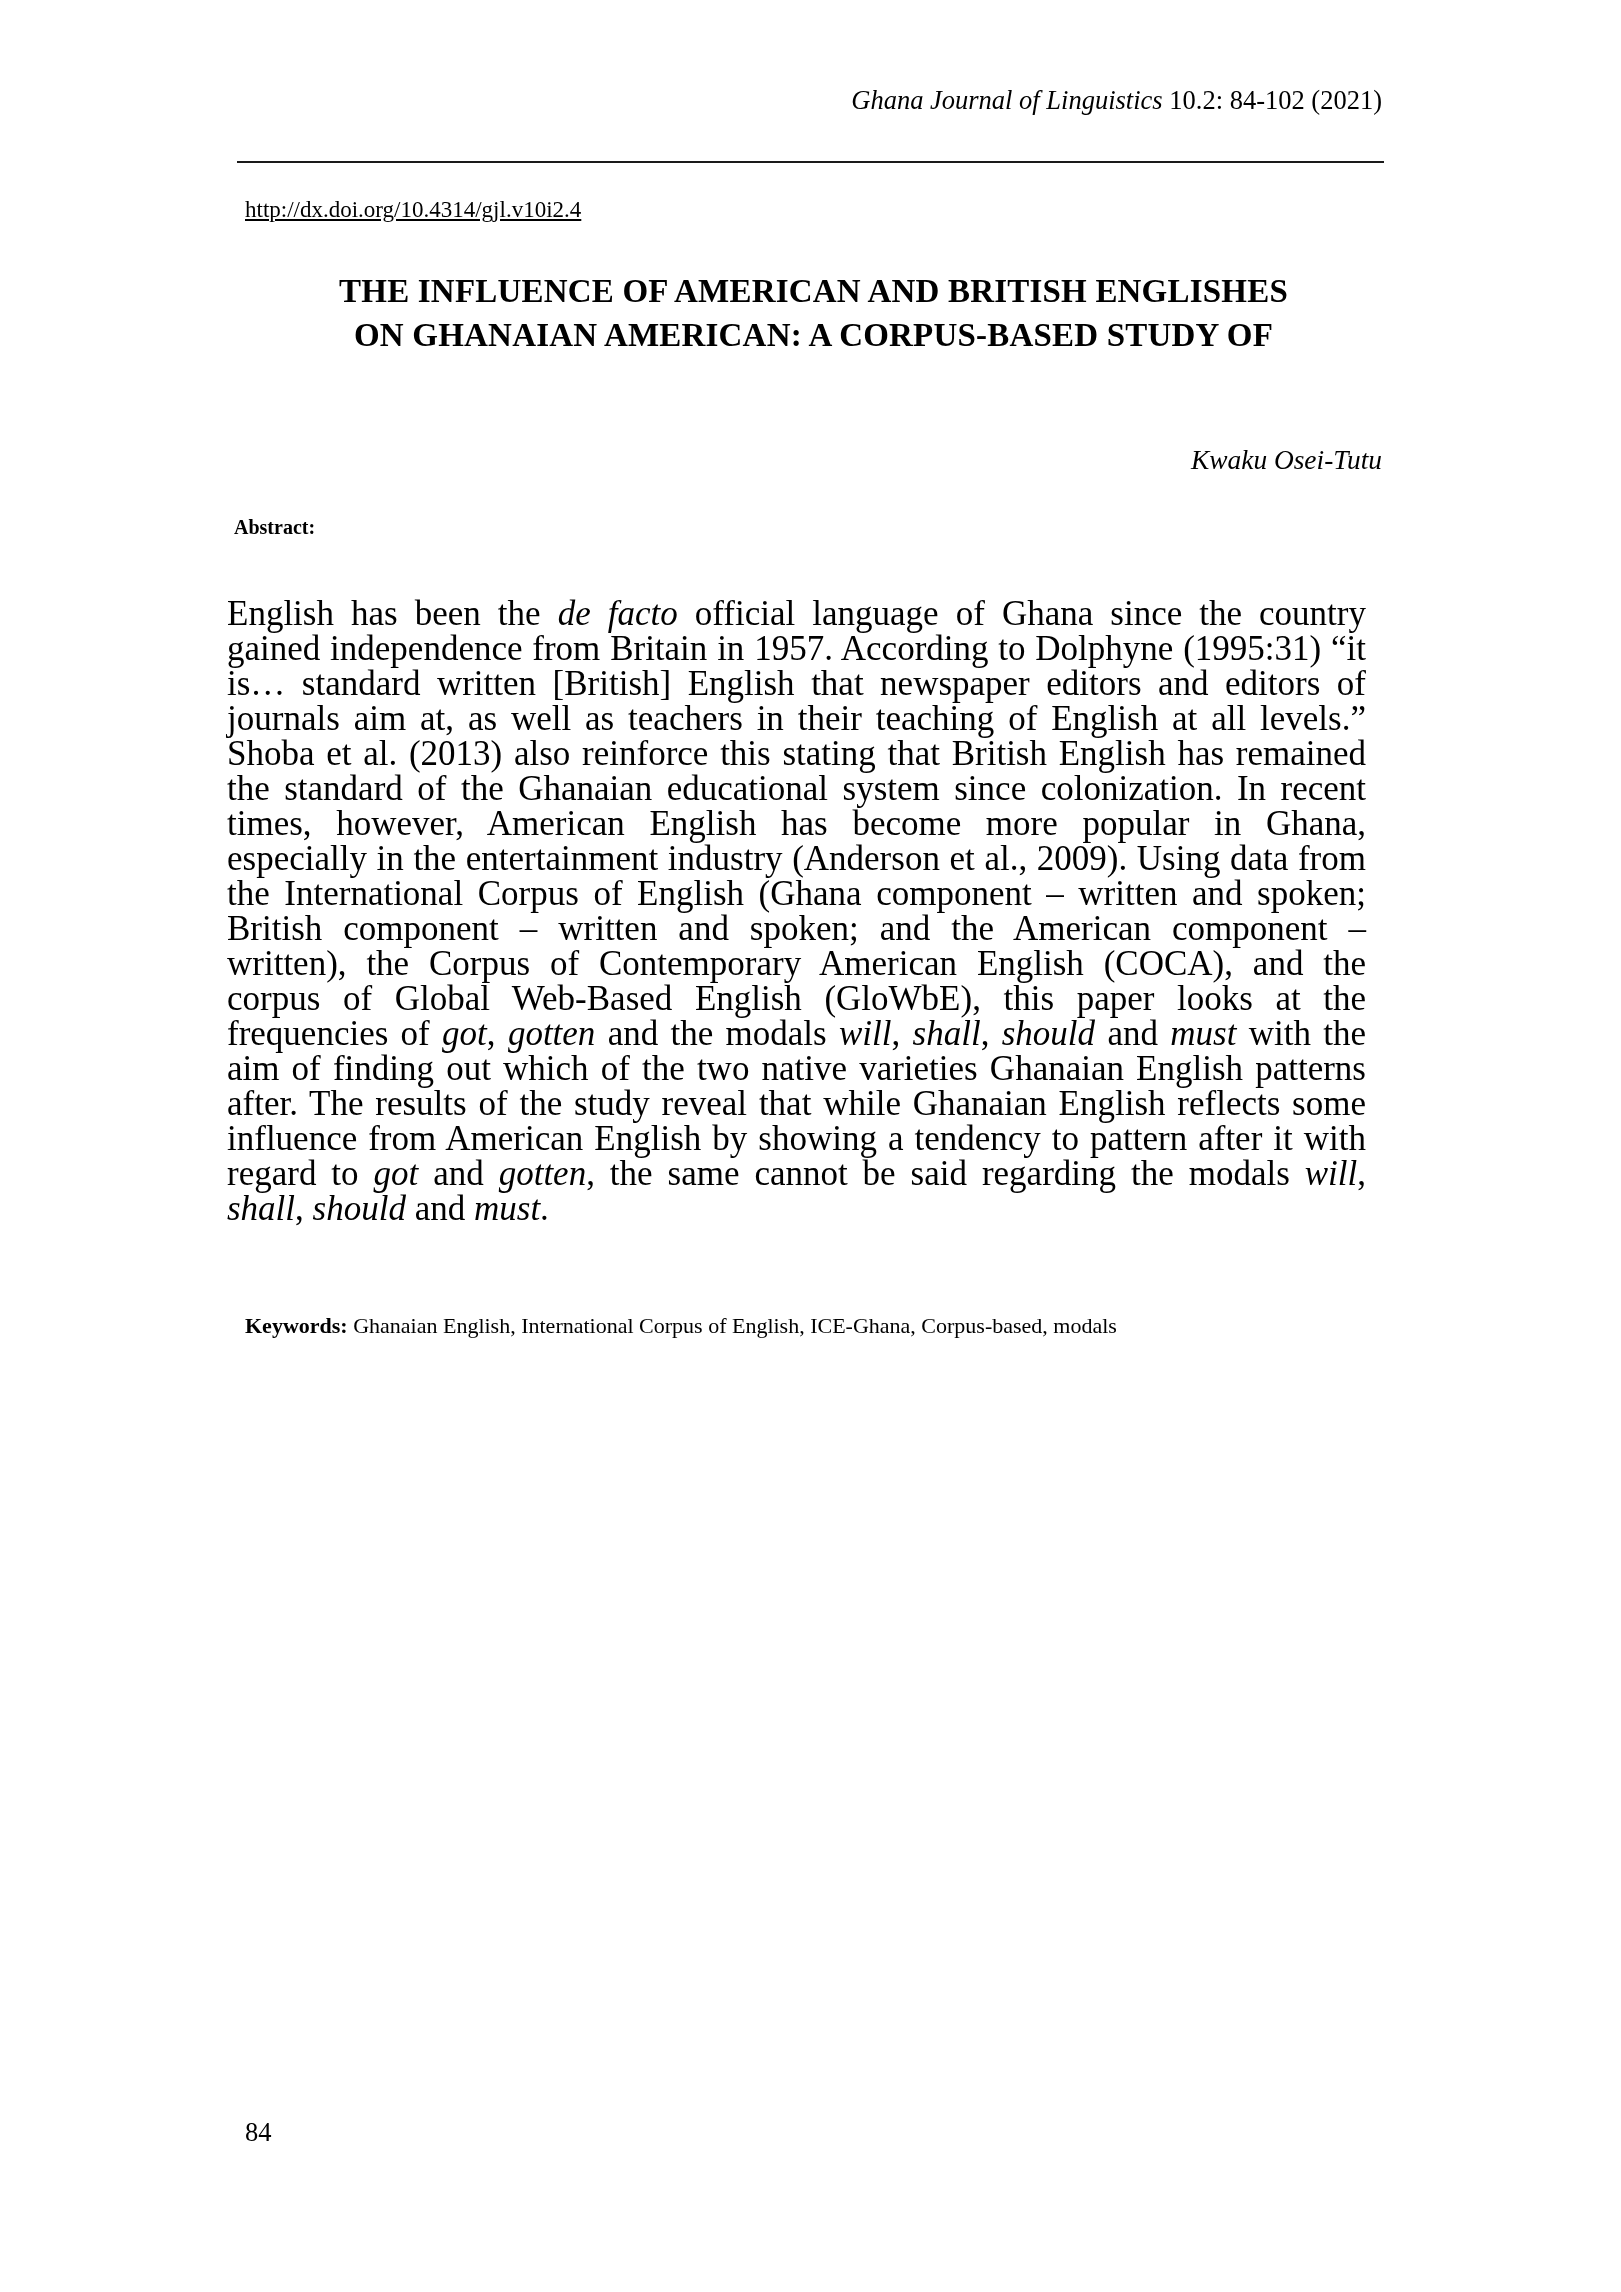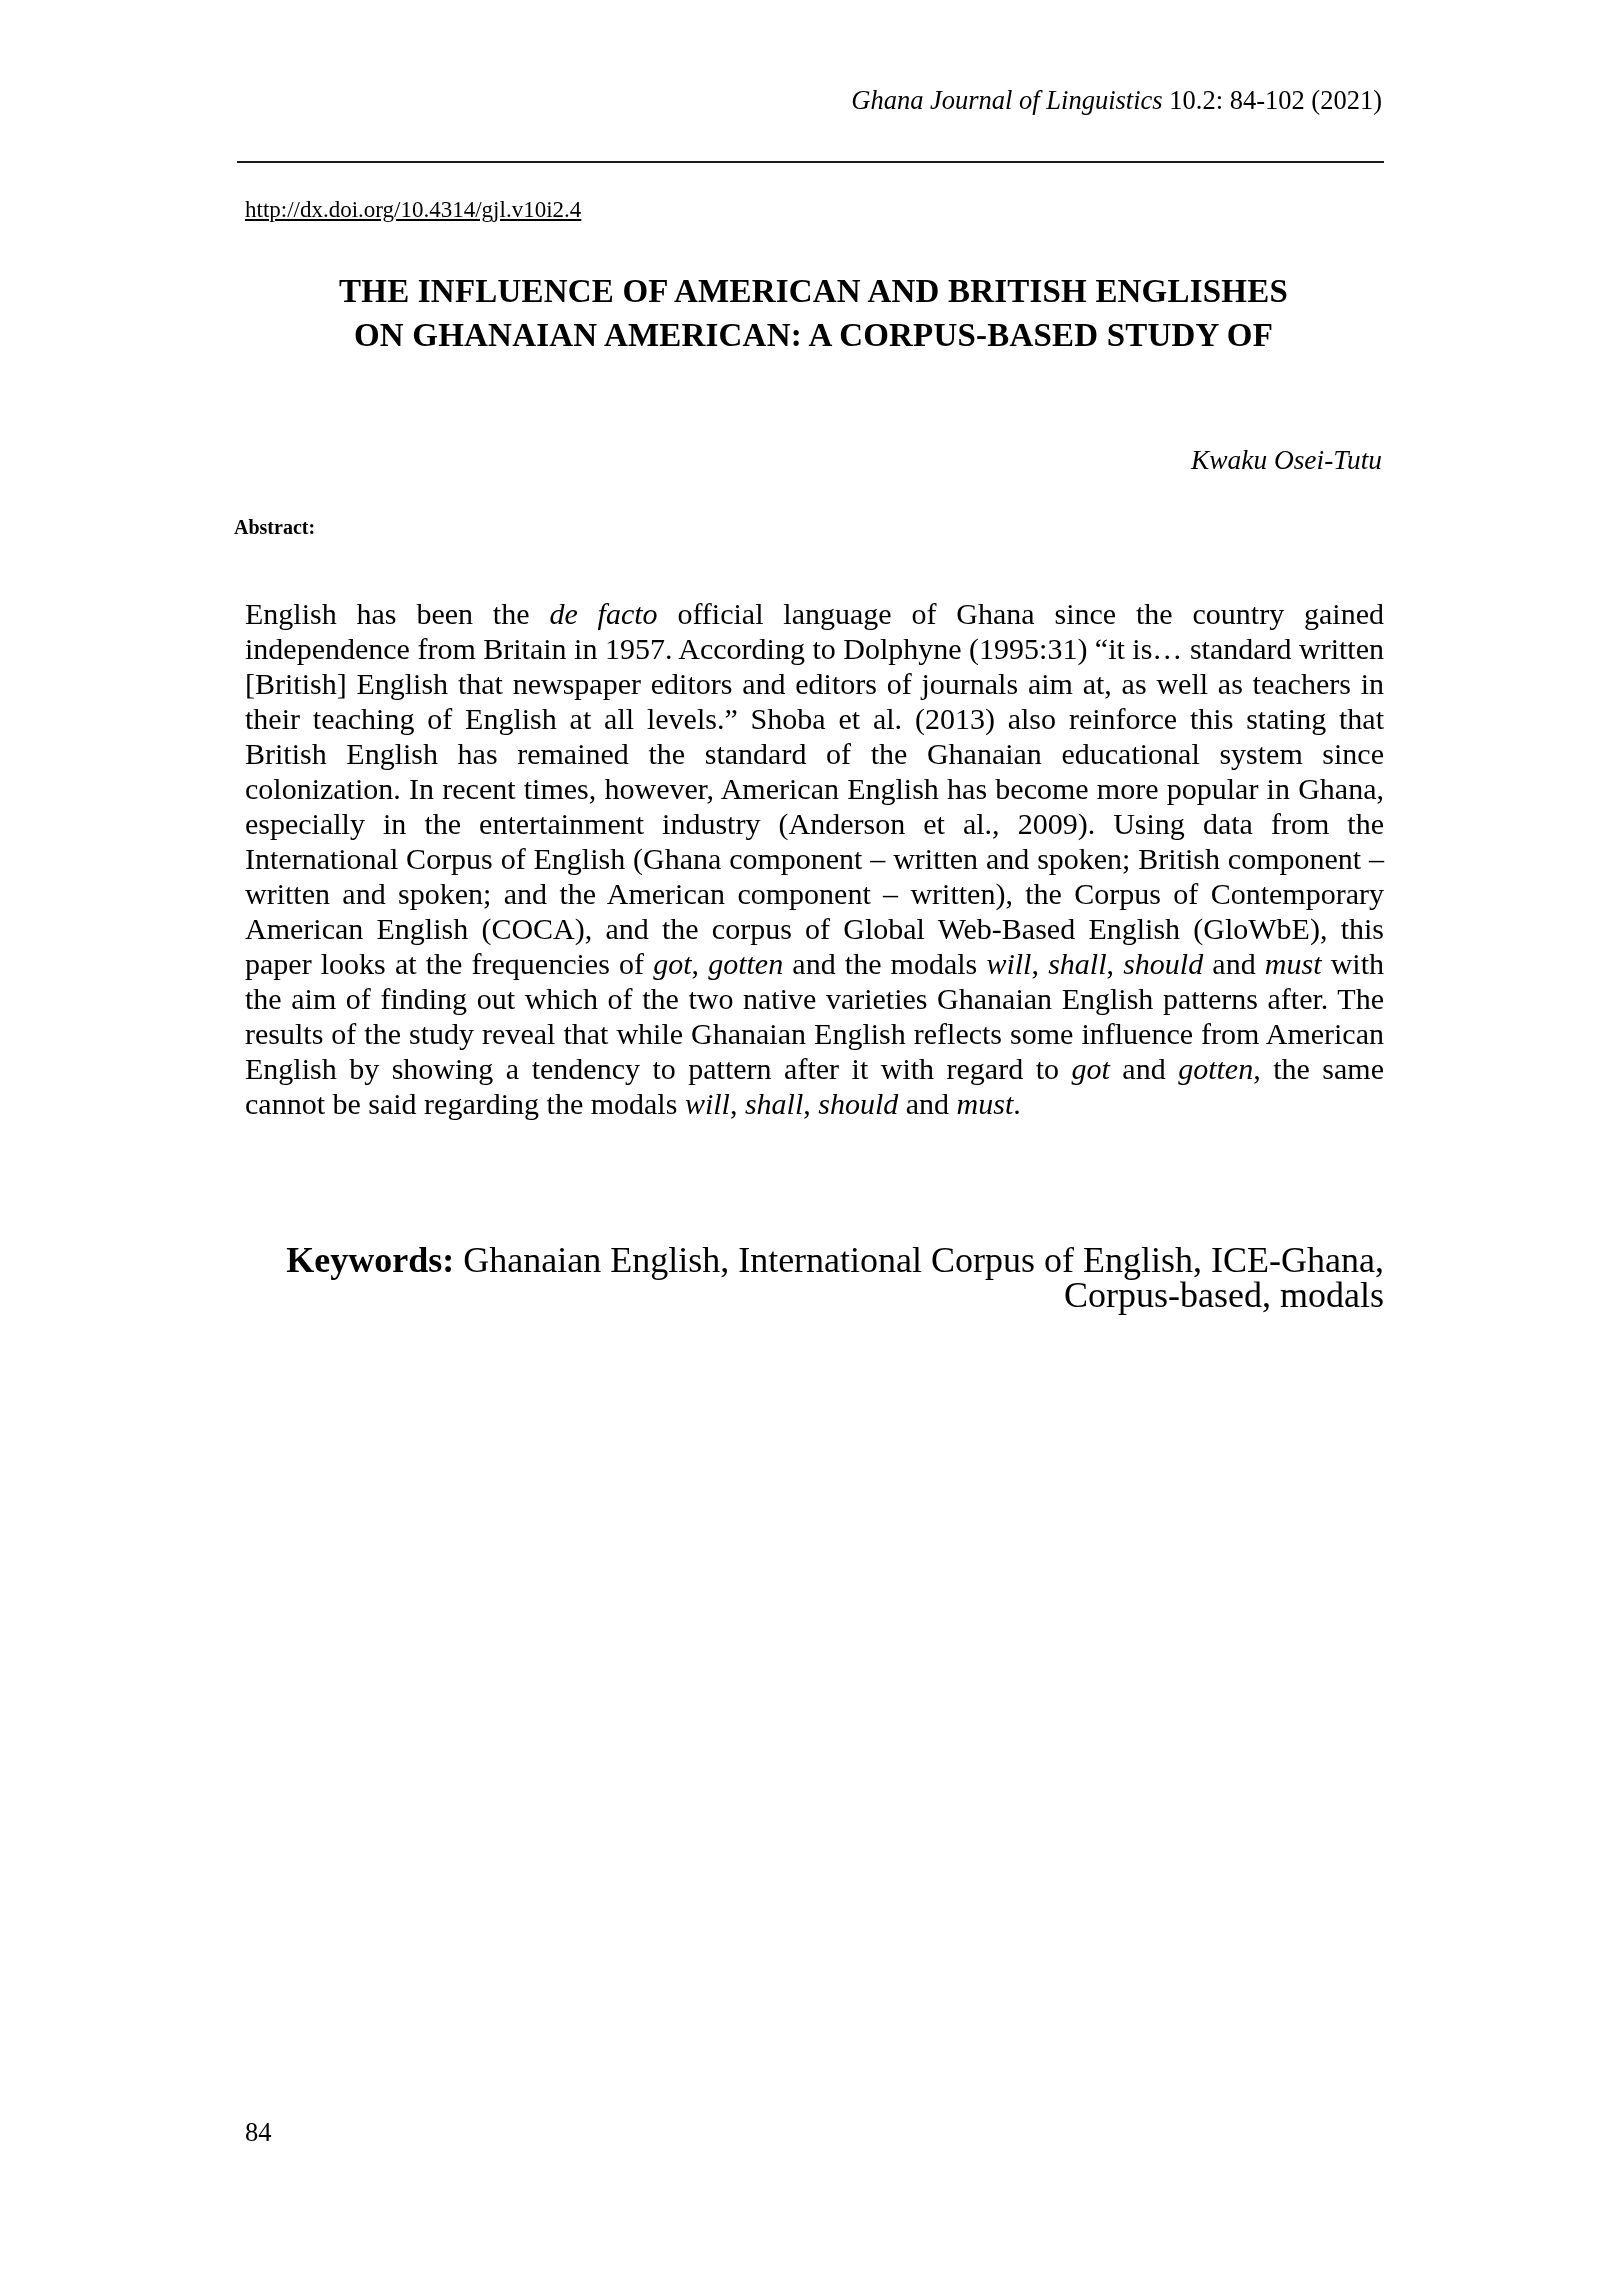--- a/index.html
+++ b/index.html
@@ -98,42 +98,42 @@
     top: 514px;
     left: 234px;
     font-size: 20px;
     font-weight: bold;
     line-height: 1.3;
   }
 
   .abstract-body {
     position: absolute;
     top: 596px;
-    left: 245px;
+    left: 227px;
     width: 1139px;
-    font-size: 30px;
+    font-size: 35px;
     line-height: 35px;
     text-align: justify;
     text-justify: inter-word;
     hyphens: none;
   }
   .abstract-body em,
   .keywords em {
     font-style: italic;
   }
 
   
   .keywords {
     position: absolute;
-    top: 1243px;
+    top: 1308px;
     left: 245px;
     width: 1139px;
-    font-size: 36px;
+    font-size: 22px;
     line-height: 35px;
-    text-align: right;
+    text-align: left;
   }
   .keywords .kw-label {
     font-weight: bold;
   }
 
   
   .page-number {
     position: absolute;
     top: 2117px;
     left: 245px;

